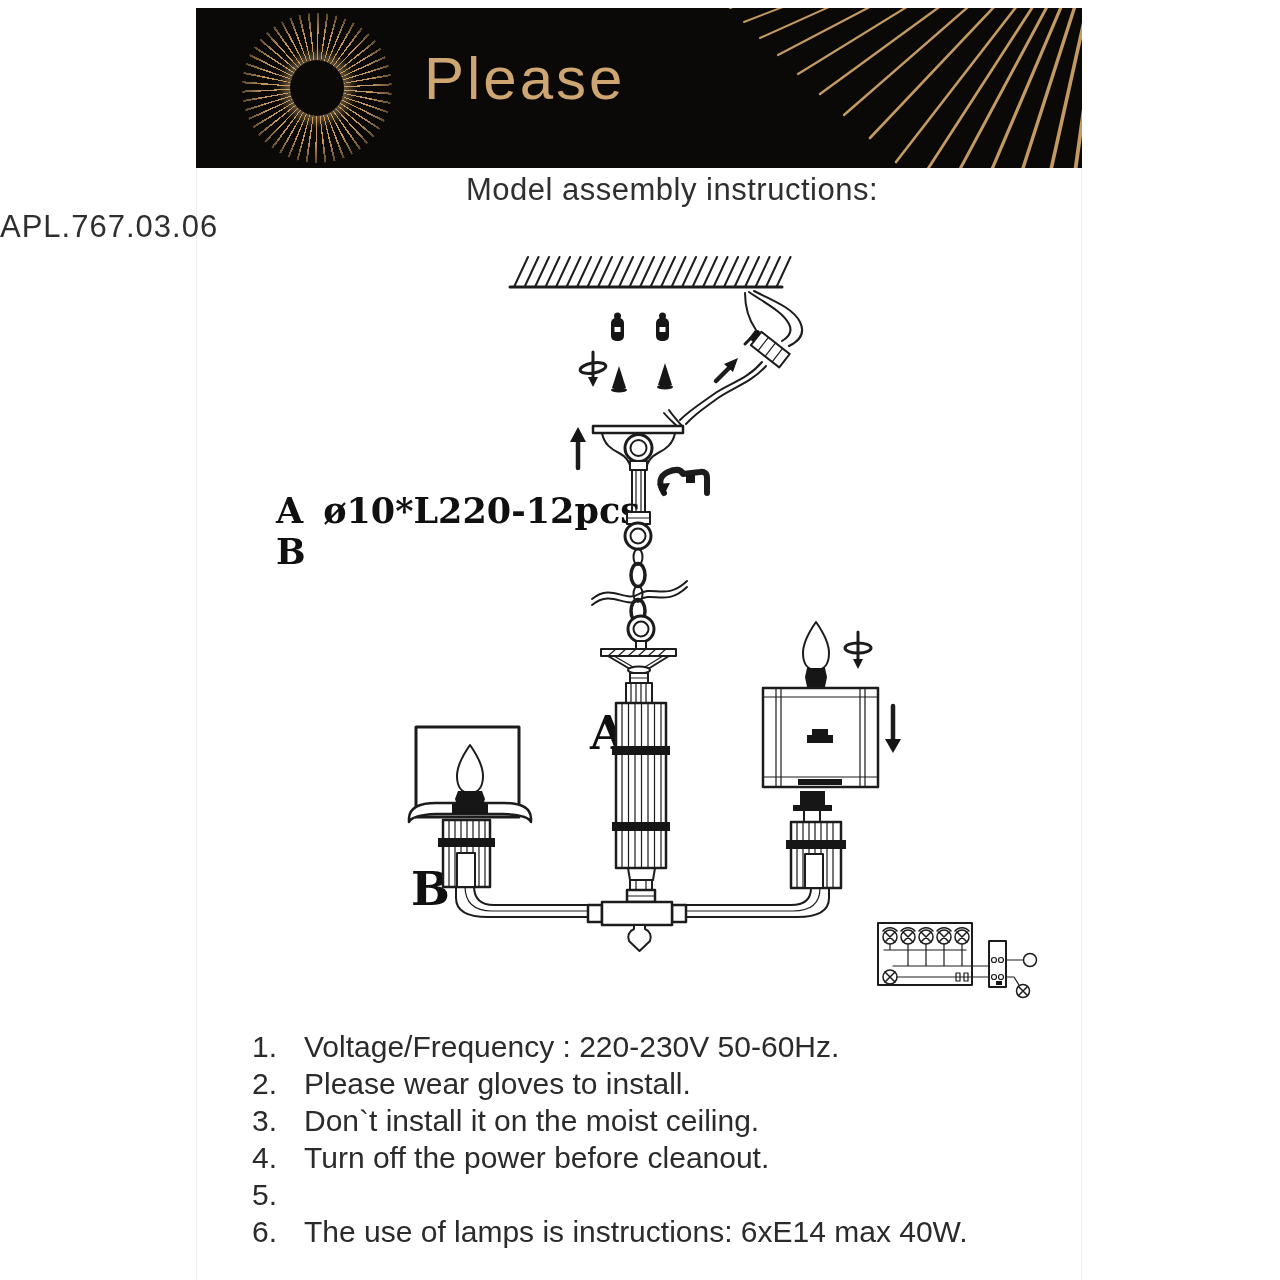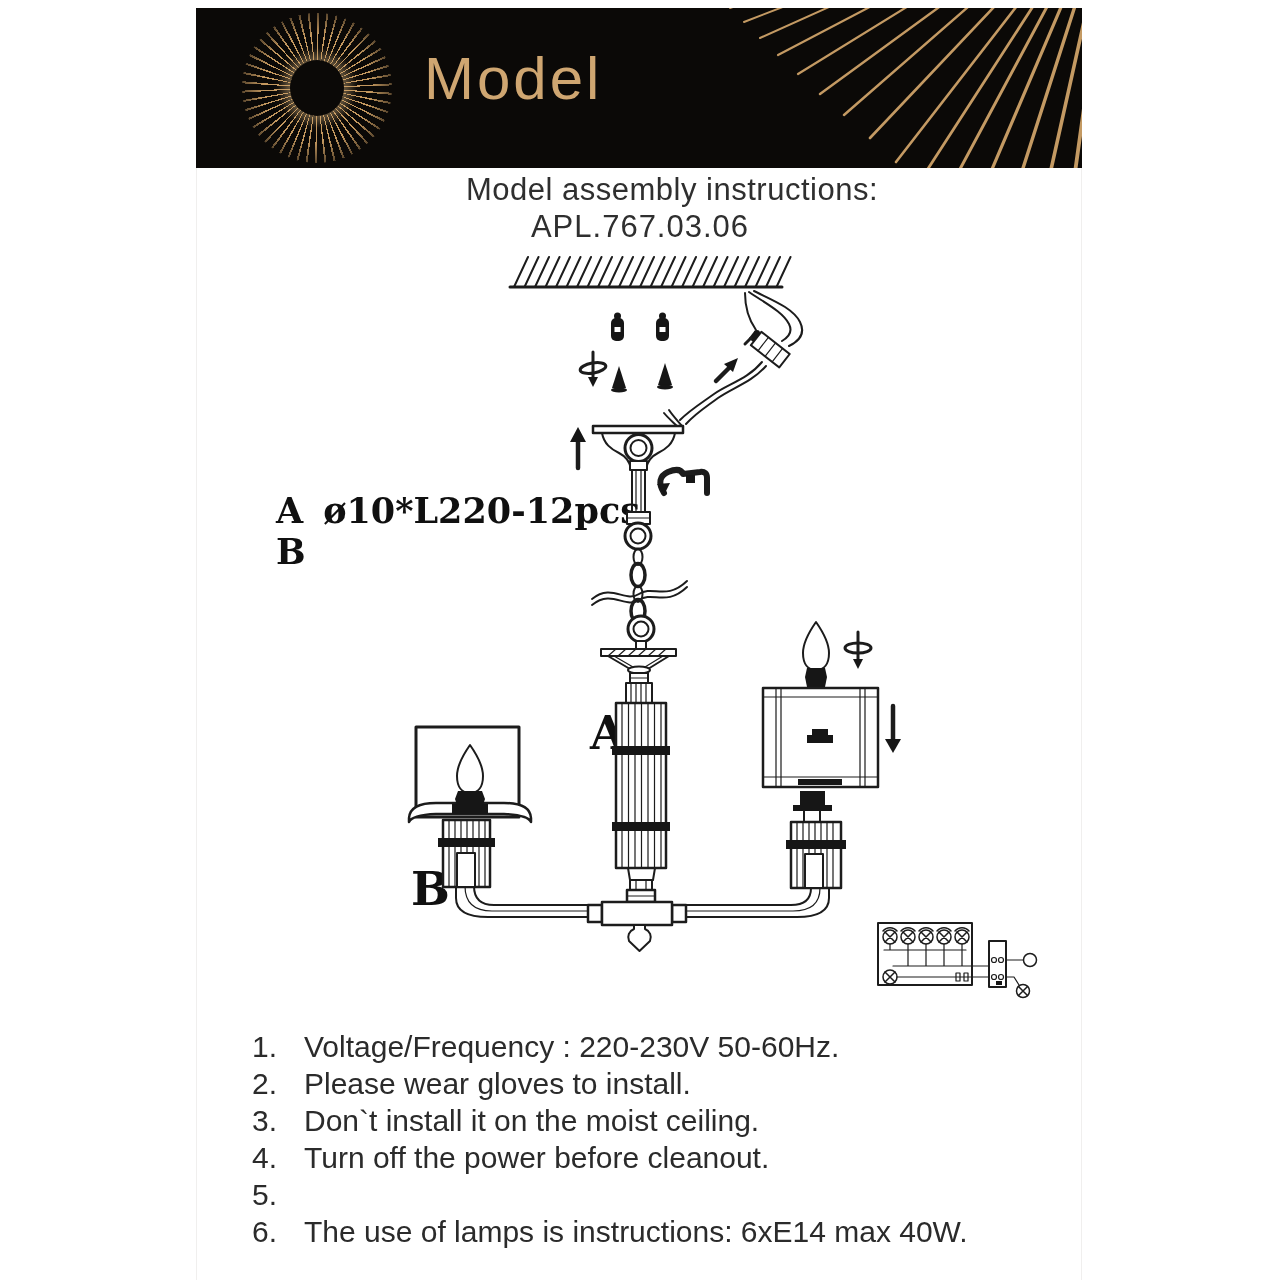--- a/index.html
+++ b/index.html
@@ -15,21 +15,21 @@
   .sun-fade{position:absolute;left:31px;top:-10px;width:180px;height:180px;border-radius:50%;
             background:radial-gradient(circle,rgba(11,9,7,0) 42%,#0b0907 72%);}
   .sun-core{position:absolute;left:94px;top:52px;width:54px;height:56px;border-radius:50%;background:#0b0907;
             box-shadow:0 0 16px 5px rgba(228,188,128,.28);}
   .brand{position:absolute;left:228px;top:36px;font-size:60px;font-weight:300;letter-spacing:3px;
          color:#cfa671;font-family:"Liberation Sans",sans-serif;}
   .rays{position:absolute;left:0;top:0;}
   
   .title{position:absolute;left:0;width:1280px;top:172px;text-align:center;font-size:31px;
          letter-spacing:.5px;color:#2f2f2f;padding-left:32px;}
-  .model{position:absolute;left:0;width:1280px;top:209px;text-align:center;font-size:31px;
+  .model{position:absolute;left:0;width:1280px;top:209px;font-size:31px;
          letter-spacing:1px;color:#2f2f2f;}
   
   .legend{position:absolute;left:276px;top:490px;font-family:"DejaVu Serif","Liberation Serif",serif;
           font-weight:700;font-size:35px;color:#101010;line-height:41px;}
   .legend .row{display:flex;gap:20px;}
   .diagletter{position:absolute;font-family:"DejaVu Serif","Liberation Serif",serif;font-weight:700;
               color:#101010;}
   .la{left:590px;top:706px;font-size:46px;}
   .lb{left:411px;top:862px;font-size:46px;}
   
@@ -69,21 +69,21 @@
         <path d="M920,-130 L674,130" stroke-width="2.6"></path>
         <path d="M920,-130 L700,154" stroke-width="2.6"></path>
         <path d="M920,-130 L726,170" stroke-width="2.8"></path>
         <path d="M920,-130 L756,176" stroke-width="3"></path>
         <path d="M920,-130 L788,180" stroke-width="3.2"></path>
         <path d="M920,-130 L820,182" stroke-width="3.4"></path>
         <path d="M920,-130 L850,184" stroke-width="3.6"></path>
         <path d="M920,-130 L876,186" stroke-width="3.8"></path>
       </g>
     </svg>
-    <div class="brand">Model</div>
+    <div class="brand">Please</div>
   </div>
 
   <div class="title">Model assembly instructions:</div>
   <div class="model">APL.767.03.06</div>
 
   <div class="legend">
     <div class="row">
       <span>A</span>
       <span>ø10*L220-12pcs</span>
     </div>

